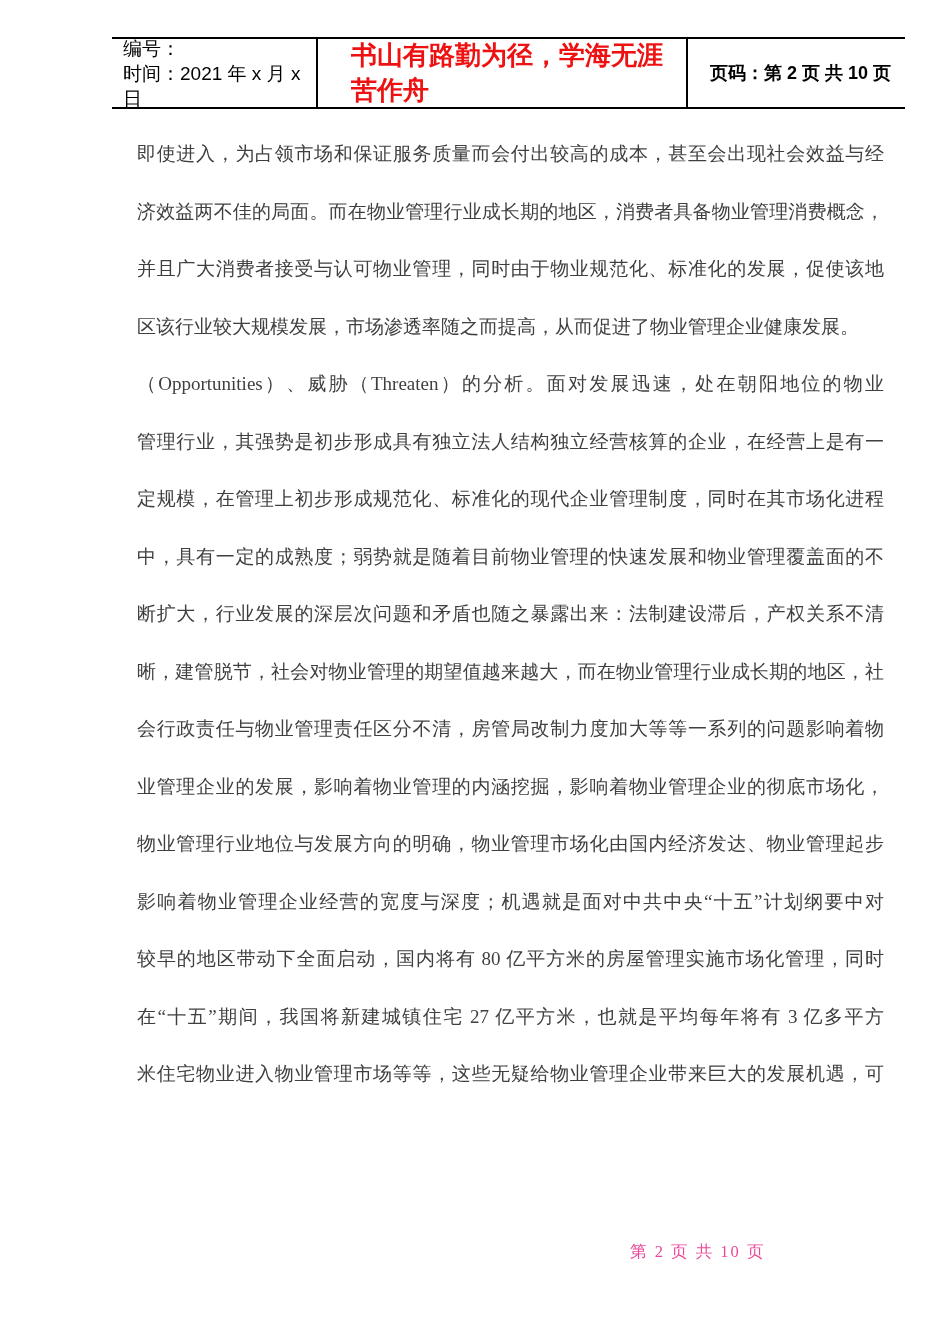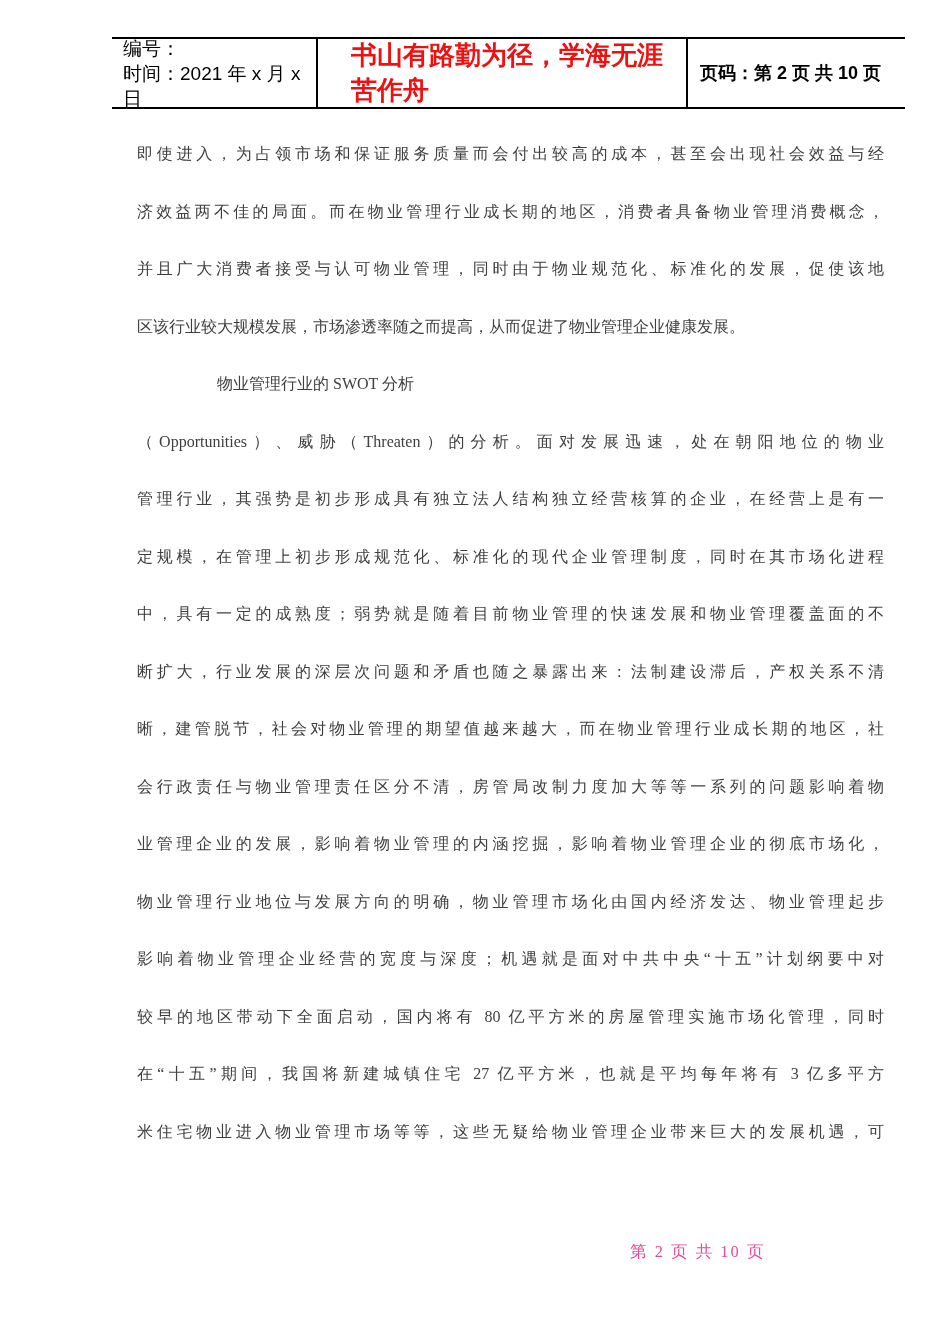--- a/index.html
+++ b/index.html
@@ -21,31 +21,31 @@
     font-family:"Liberation Sans","DejaVu Sans",sans-serif;
     font-weight:normal;font-size:19px;line-height:25px;color:#000;
   }
   .hdr-cell2{
     width:372px;border-left:2px solid #000;border-right:2px solid #000;
     align-items:center;justify-content:center;
     font-family:"Liberation Sans","DejaVu Sans",sans-serif;
     font-weight:bold;font-size:26px;color:#ee1111;
   }
   .hdr-cell3{
-    width:217px;padding-left:12px;
+    width:217px;padding-left:22px;
     font-family:"Liberation Sans","DejaVu Sans",sans-serif;
     font-weight:bold;font-size:18px;color:#000;
   }
 
   
   .doc-body{
     position:absolute;left:137px;top:125px;width:747px;
   }
   .ln{
-    height:57.5px;line-height:57.5px;font-size:16px;
+    height:57.5px;line-height:57.5px;font-size:19px;
     overflow:hidden;white-space:nowrap;text-align:left;color:#3f3f3f;
   }
   .ln.stretch{
     white-space:normal;
     text-align:justify;text-align-last:justify;
     text-justify:inter-character;
   }
   .ln.indent{padding-left:80px;}
 
   
@@ -69,21 +69,20 @@
   <div class="hdr-cell hdr-cell3">
     <div>页码：第 2 页  共 10 页</div>
   </div>
 </div>
 
 <div class="doc-body">
   <div class="ln stretch">即使进入，为占领市场和保证服务质量而会付出较高的成本，甚至会出现社会效益与经</div>
   <div class="ln stretch">济效益两不佳的局面。而在物业管理行业成长期的地区，消费者具备物业管理消费概念，</div>
   <div class="ln stretch">并且广大消费者接受与认可物业管理，同时由于物业规范化、标准化的发展，促使该地</div>
   <div class="ln">区该行业较大规模发展，市场渗透率随之而提高，从而促进了物业管理企业健康发展。</div>
-  <div class="ln indent">物业管理行业的 SWOT 分析</div>
   <div class="ln stretch">（Opportunities）、威胁（Threaten）的分析。面对发展迅速，处在朝阳地位的物业</div>
   <div class="ln stretch">管理行业，其强势是初步形成具有独立法人结构独立经营核算的企业，在经营上是有一</div>
   <div class="ln stretch">定规模，在管理上初步形成规范化、标准化的现代企业管理制度，同时在其市场化进程</div>
   <div class="ln stretch">中，具有一定的成熟度；弱势就是随着目前物业管理的快速发展和物业管理覆盖面的不</div>
   <div class="ln stretch">断扩大，行业发展的深层次问题和矛盾也随之暴露出来：法制建设滞后，产权关系不清</div>
   <div class="ln stretch">晰，建管脱节，社会对物业管理的期望值越来越大，而在物业管理行业成长期的地区，社</div>
   <div class="ln stretch">会行政责任与物业管理责任区分不清，房管局改制力度加大等等一系列的问题影响着物</div>
   <div class="ln stretch">业管理企业的发展，影响着物业管理的内涵挖掘，影响着物业管理企业的彻底市场化，</div>
   <div class="ln stretch">物业管理行业地位与发展方向的明确，物业管理市场化由国内经济发达、物业管理起步</div>
   <div class="ln stretch">影响着物业管理企业经营的宽度与深度；机遇就是面对中共中央“十五”计划纲要中对</div>

